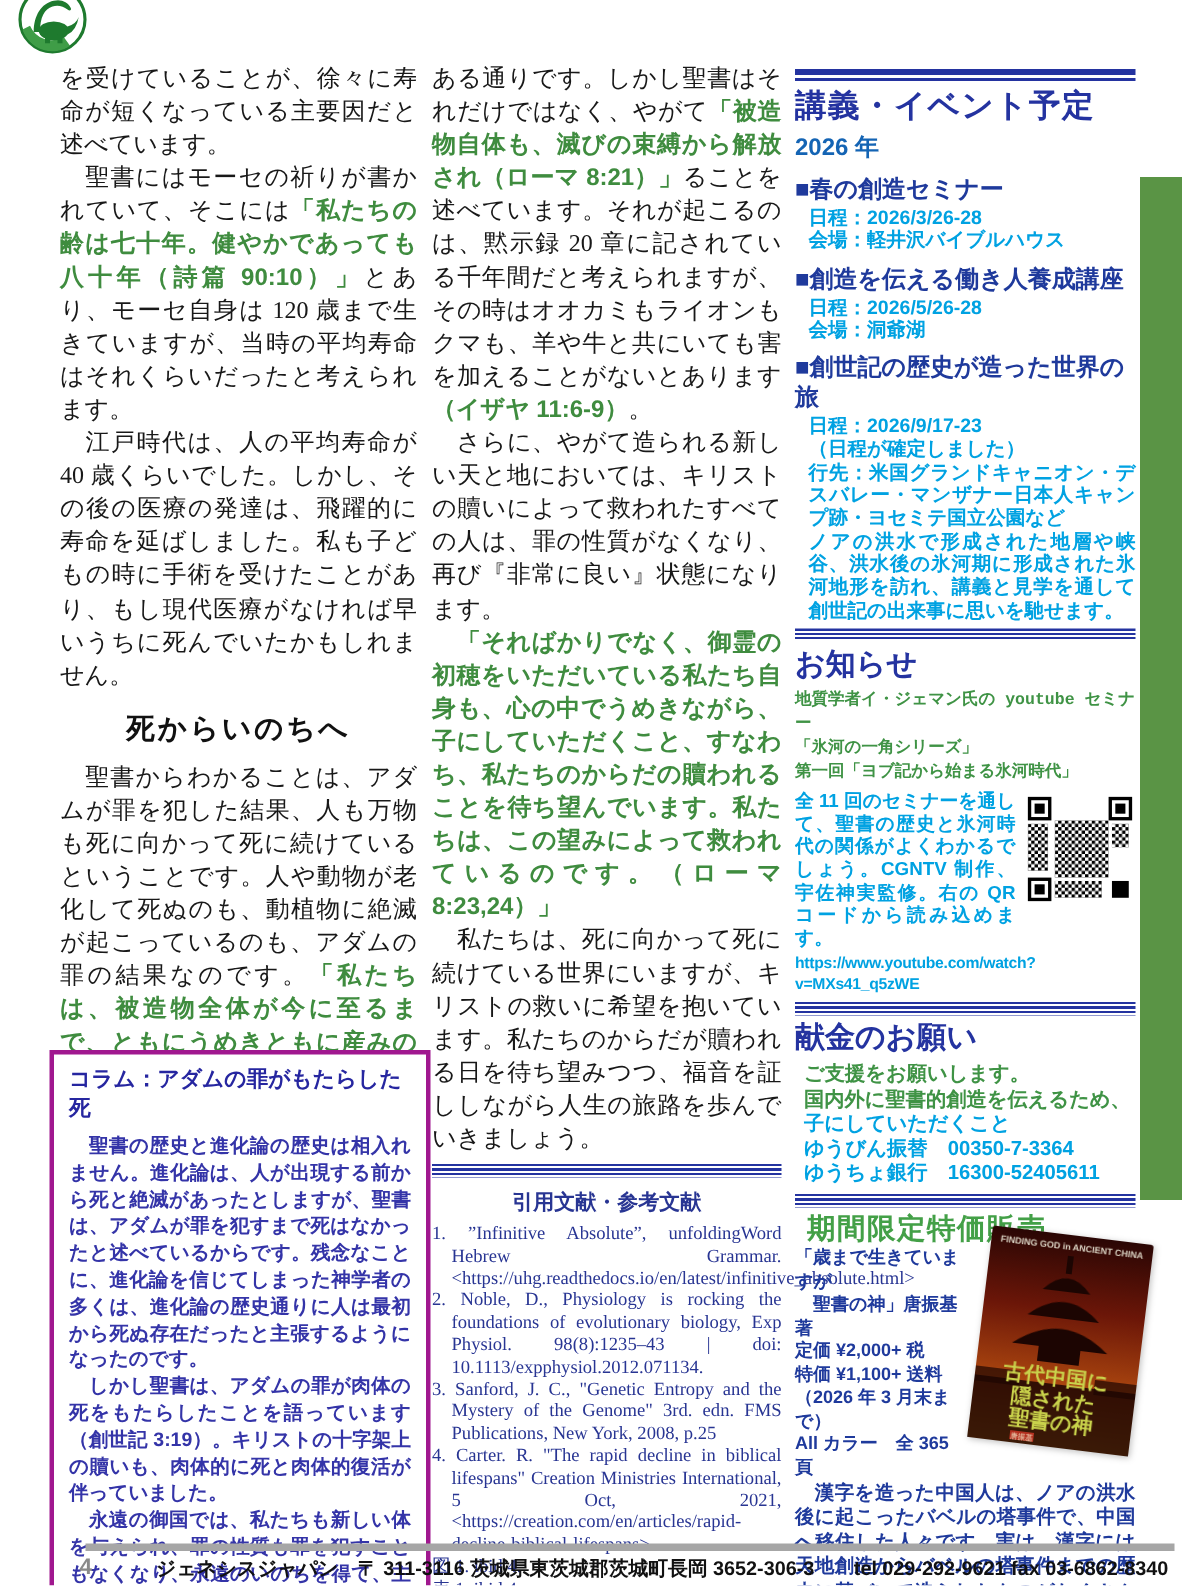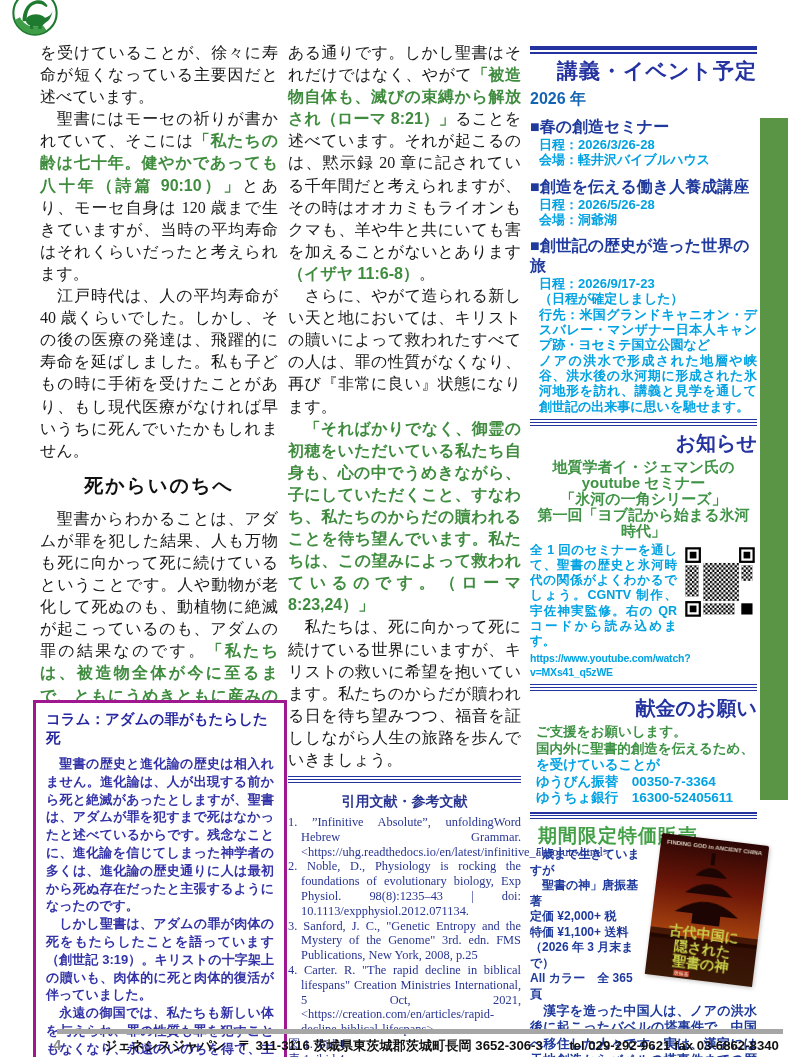--- a/index.html
+++ b/index.html
@@ -34,30 +34,30 @@
 
   
   .column-box{position:absolute;left:33px;top:700px;width:254px;height:390px;
               border:3px solid var(--purple,#a0188f);box-sizing:border-box;
               padding:7px 10px;background:#fff;}
   .column-box-title{font-size:14.5px;font-weight:bold;color:#2626a0;margin-bottom:7px;}
   .column-box p{margin:0;font-size:13px;line-height:17.8px;font-weight:bold;
                 color:var(--boxblue,#3434a8);text-align:justify;}
 
   
-  .side-title{font-weight:bold;color:var(--navy,#232c8a);text-align:right;
+  .side-title{font-weight:bold;color:var(--navy,#232c8a);text-align:left;
               font-size:20px;line-height:23px;margin:2px 0 3px 0;}
   .side-title.lg{font-size:21px;line-height:24px;letter-spacing:1px;margin-bottom:6px;}
   .year-line{font-size:16px;font-weight:bold;color:var(--yearblue,#1464b4);line-height:19px;}
   .event{margin-top:9px;}
   .event-name{font-size:16px;font-weight:bold;color:var(--evnavy,#1d3e9e);line-height:20px;}
   .event-line{font-size:13px;font-weight:bold;color:var(--cyan,#00a2e2);
               line-height:15.3px;padding-left:9px;text-align:justify;}
-  .green-line{font-size:15px;font-weight:bold;color:var(--green2,#3f9345);
-              line-height:16px;text-align:center;}
+  .green-line{font-size:11px;font-weight:bold;color:var(--green2,#3f9345);
+              line-height:16px;text-align:left;font-family:Liberation Mono, monospace;}
   .notice-green{margin:4px 0 4px 0;}
   .notice-wrap{overflow:hidden;}
   .qr{float:right;width:74px;height:74px;margin:2px 0 2px 6px;}
   .notice-body{margin:0;font-size:12.5px;font-weight:bold;color:var(--cyan,#00a2e2);
                line-height:15.2px;text-align:justify;}
   .notice-url{font-size:10.5px;font-weight:bold;color:var(--cyan,#00a2e2);
               line-height:14px;margin-top:2px;letter-spacing:-0.2px;cursor:pointer;}
   .don-green{font-size:13.5px;font-weight:bold;color:var(--green2,#3f9345);
              line-height:17px;padding-left:6px;}
   .don-cyan{font-size:13.5px;font-weight:bold;color:var(--cyan,#00a2e2);
@@ -110,21 +110,21 @@
   </div>
 
   <div class="column-box">
     <div class="column-box-title">コラム：アダムの罪がもたらした死</div>
     <p>　聖書の歴史と進化論の歴史は相入れません。進化論は、人が出現する前から死と絶滅があったとしますが、聖書は、アダムが罪を犯すまで死はなかったと述べているからです。残念なことに、進化論を信じてしまった神学者の多くは、進化論の歴史通りに人は最初から死ぬ存在だったと主張するようになったのです。</p>
     <p>　しかし聖書は、アダムの罪が肉体の死をもたらしたことを語っています（創世記 3:19）。キリストの十字架上の贖いも、肉体的に死と肉体的復活が伴っていました。</p>
     <p>　永遠の御国では、私たちも新しい体を与えられ、罪の性質も罪を犯すこともなくなり、永遠のいのちを得て、主と共に過ごせるようになるのです。</p>
   </div>
 
   <div class="col col2 body-text">
-    <p><span>ある通りです。しかし聖書はそれだけではなく、やがて</span><span class="seg-g">「被造物自体も、滅びの束縛から解放され（ローマ 8:21）」</span><span>ることを述べています。それが起こるのは、黙示録 20 章に記されている千年間だと考えられますが、その時はオオカミもライオンもクマも、羊や牛と共にいても害を加えることがないとあります</span><span class="seg-g">（イザヤ 11:6-8）</span><span>。</span></p>
+    <p><span>ある通りです。しかし聖書はそれだけではなく、やがて</span><span class="seg-g">「被造物自体も、滅びの束縛から解放され（ローマ 8:21）」</span><span>ることを述べています。それが起こるのは、黙示録 20 章に記されている千年間だと考えられますが、その時はオオカミもライオンもクマも、羊や牛と共にいても害を加えることがないとあります</span><span class="seg-g">（イザヤ 11:6-9）</span><span>。</span></p>
     <p><span>　さらに、やがて造られる新しい天と地においては、キリストの贖いによって救われたすべての人は、罪の性質がなくなり、再び『非常に良い』状態になります。</span></p>
     <p><span>　</span><span class="seg-g">「そればかりでなく、御霊の初穂をいただいている私たち自身も、心の中でうめきながら、子にしていただくこと、すなわち、私たちのからだの贖われることを待ち望んでいます。私たちは、この望みによって救われているのです。（ローマ 8:23,24）」</span></p>
     <p><span>　私たちは、死に向かって死に続けている世界にいますが、キリストの救いに希望を抱いています。私たちのからだが贖われる日を待ち望みつつ、福音を証ししながら人生の旅路を歩んでいきましょう。</span></p>
     <div class="rule-multi"></div>
     <div class="refs-title">引用文献・参考文献</div>
     <div class="refs">
         <div class="ref-item">1. ”Infinitive Absolute”, unfoldingWord Hebrew Grammar.&lt;https://uhg.readthedocs.io/en/latest/infinitive_absolute.html&gt;</div>
         <div class="ref-item">2. Noble, D., Physiology is rocking the foundations of evolutionary biology, Exp Physiol. 98(8):1235–43 | doi: 10.1113/expphysiol.2012.071134.</div>
         <div class="ref-item">3. Sanford, J. C., "Genetic Entropy and the Mystery of the Genome" 3rd. edn. FMS Publications, New York, 2008, p.25</div>
         <div class="ref-item">4. Carter. R. "The rapid decline in biblical lifespans" Creation Ministries International, 5 Oct, 2021, &lt;https://creation.com/en/articles/rapid-decline-biblical-lifespans&gt;</div>
@@ -188,32 +188,32 @@
             <rect x="2" y="2" width="5" height="5" fill="#fff"></rect>
             <rect x="3" y="3" width="3" height="3" fill="#000"></rect>
           <rect x="25" y="1" width="7" height="7" fill="#000"></rect>
             <rect x="26" y="2" width="5" height="5" fill="#fff"></rect>
             <rect x="27" y="3" width="3" height="3" fill="#000"></rect>
           <rect x="1" y="25" width="7" height="7" fill="#000"></rect>
             <rect x="2" y="26" width="5" height="5" fill="#fff"></rect>
             <rect x="3" y="27" width="3" height="3" fill="#000"></rect>
         </svg>
       </div>
-      <p class="notice-body">全 1 回のセミナーを通して、聖書の歴史と氷河時代の関係がよくわかるでしょう。CGNTV 制作、宇佐神実監修。右の QR コードから読み込めます。</p>
+      <p class="notice-body">全 11 回のセミナーを通して、聖書の歴史と氷河時代の関係がよくわかるでしょう。CGNTV 制作、宇佐神実監修。右の QR コードから読み込めます。</p>
     </div>
     <div class="notice-url">https://www.youtube.com/watch?v=MXs41_q5zWE</div>
 
     <div class="rule-multi"></div>
     <div class="side-title">献金のお願い</div>
     <div>
         <div class="don-green">ご支援をお願いします。</div>
         <div class="don-green">国内外に聖書的創造を伝えるため、</div>
       </div>
     <div>
-        <div class="don-cyan">を受けていることが</div>
+        <div class="don-cyan">子にしていただくこと</div>
         <div class="don-cyan">ゆうびん振替　00350-7-3364</div>
         <div class="don-cyan">ゆうちょ銀行　16300-52405611</div>
       </div>
 
     <div class="rule-multi"></div>
     <div class="sale">
       <div class="sale-title">期間限定特価販売</div>
       <div class="cover-float">
         <svg width="108" height="142" viewBox="0 0 108 142">
           <defs>

